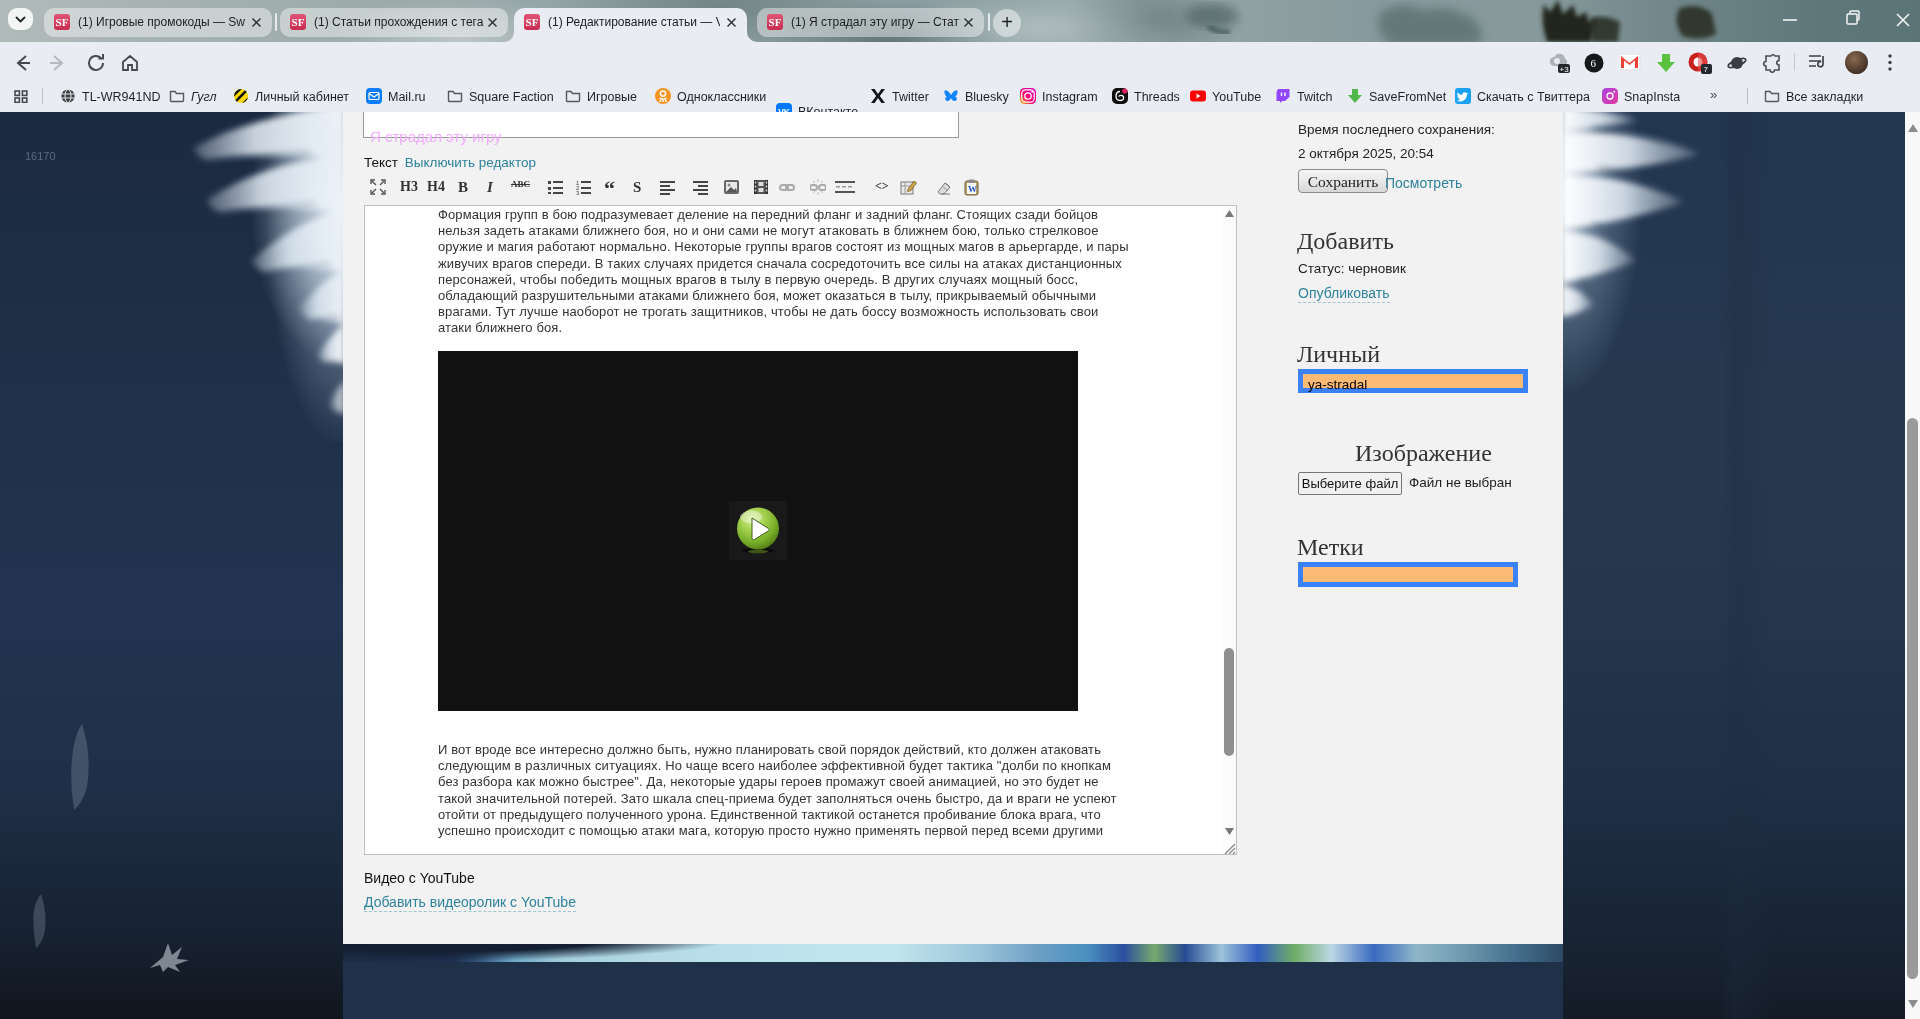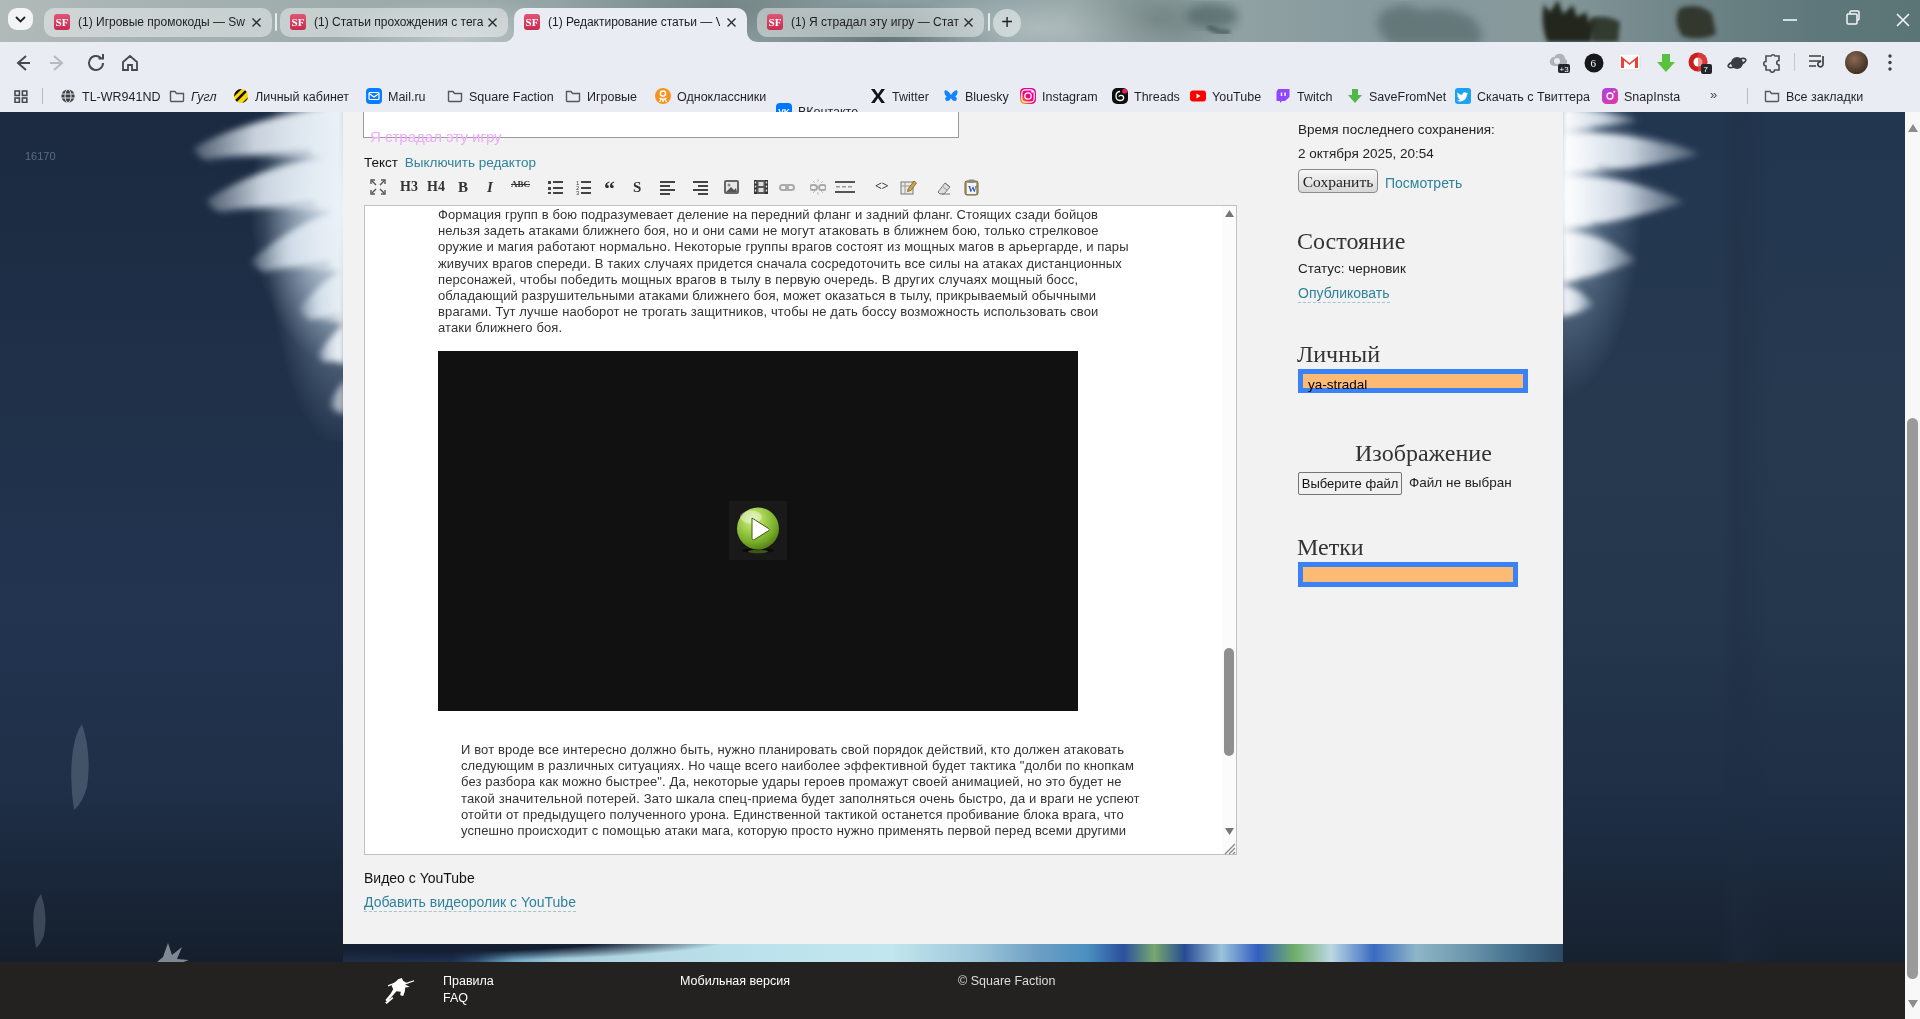--- a/index.html
+++ b/index.html
@@ -536,21 +536,21 @@
       </defs>
       <ellipse cx="23" cy="43.5" rx="16" ry="2.5" fill="#000" opacity=".55"></ellipse>
       <ellipse cx="23" cy="44.5" rx="10" ry="1.8" fill="#4c681c" opacity=".8"></ellipse>
       <circle cx="23" cy="21.5" r="21" fill="url(#pg)"></circle>
       <ellipse cx="16" cy="10" rx="11" ry="6.5" fill="#fff" opacity=".38"></ellipse>
       <path d="M17 11 L33.5 21.5 Q35 22.5 33.5 23.8 L19.5 32.5 Q17 33.6 17 30.5 Z" fill="#fff" stroke="#3c5c12" stroke-width="1"></path>
     </svg>
   </div>
 
   <div class="abs" style="left:438px; top:630px; width:716px; height:112px; overflow:hidden;">
-  <div style="font-size:13px; line-height:16.2px; color:#333; white-space:nowrap; letter-spacing:.12px;margin-left:23px;">
+  <div style="font-size:13px; line-height:16.2px; color:#333; white-space:nowrap; letter-spacing:.12px;">
 И вот вроде все интересно должно быть, нужно планировать свой порядок действий, кто должен атаковать<br>
 следующим в различных ситуациях. Но чаще всего наиболее эффективной будет тактика "долби по кнопкам<br>
 без разбора как можно быстрее". Да, некоторые удары героев промажут своей анимацией, но это будет не<br>
 такой значительной потерей. Зато шкала спец-приема будет заполняться очень быстро, да и враги не успеют<br>
 отойти от предыдущего полученного урона. Единственной тактикой останется пробивание блока врага, что<br>
 успешно происходит с помощью атаки мага, которую просто нужно применять первой перед всеми другими</div>
   </div>
 
   <div class="abs" style="left:1222px; top:94px; width:14px; height:648px; background:#fbfbfb;">
     <svg style="position:absolute; left:3px; top:4px;" width="9" height="7">
@@ -564,46 +564,32 @@
 
   <svg class="abs" style="left:1224px; top:731px;" width="12" height="12">
       <path d="M11 1 L1 11 M11 5 L5 11 M11 9 L9 11" stroke="#888" stroke-width="1.3"></path>
     </svg>
 
   <div class="abs" style="left:364px; top:758px; font-size:14px; color:#111;">Видео с YouTube</div>
   <div class="abs teal" style="left:364px; top:782px; font-size:14px; border-bottom:1px dashed #9fc3cf; padding-bottom:1px;">Добавить видеоролик с YouTube</div>
 
   <div class="sidetxt" style="left:1298px; top:10px;">Время последнего сохранения:</div>
   <div class="sidetxt" style="left:1298px; top:34px;">2 октября 2025, 20:54</div>
-  <div class="abs serif" style="left:1298px; top:57px; width:80px; height:24px; background:linear-gradient(180deg,#f7f7f7,#d8d8d8); border:1px solid #8a8a8a; border-radius:4px; font-size:15.5px; color:#222; text-align:center; line-height:23px;">Сохранить</div>
+  <div class="abs serif" style="left:1298px; top:57px; width:90px; height:24px; background:linear-gradient(180deg,#f7f7f7,#d8d8d8); border:1px solid #8a8a8a; border-radius:4px; font-size:15.5px; color:#222; text-align:center; line-height:23px;">Сохранить</div>
   <div class="abs teal" style="left:1385px; top:63px; font-size:14px;">Посмотреть</div>
-  <h2 class="side" style="left:1297px; top:116px;">Состояние</h2>
+  <h2 class="side" style="left:1297px; top:116px;">Добавить</h2>
   <div class="sidetxt" style="left:1298px; top:149px;">Статус: черновик</div>
   <div class="abs teal" style="left:1298px; top:173px; font-size:14px; border-bottom:1px dashed #9fc3cf; padding-bottom:1px;">Опубликовать</div>
   <h2 class="side" style="left:1297px; top:229px;">Личный</h2>
   <div class="inp" style="left:1298px; top:257px; width:230px; height:24px; font-size:13.5px; color:#000; line-height:22px; padding-left:5px;">ya-stradal</div>
   <h2 class="side" style="left:1355px; top:328px;">Изображение</h2>
   <div class="abs" style="left:1298px; top:360px; width:104px; height:23px; background:#f1f1f1; border:1px solid #757575; border-radius:2px; font-size:13px; color:#111; text-align:center; line-height:21px;">Выберите файл</div>
   <div class="abs" style="left:1409px; top:363px; font-size:13.5px; color:#222;">Файл не выбран</div>
   <h2 class="side" style="left:1297px; top:422px;">Метки</h2>
   <div class="inp" style="left:1298px; top:450px; width:220px; height:25px;"></div>
-  <div id="footer">
-    <svg style="position:absolute; left:383px; top:12px;" width="34" height="33" viewBox="0 0 34 33">
-      <g fill="#fff">
-        <path d="M15.2 5.2 l3.6 -1.2 l1.4 3 l2.6 1.2 l-.6 2.2 l4.6 2.6 l-4.6 .6 l-.4 4 l-1.6 4.4 l-3 -.8 l.6 -3.4 l-4.4 -.6 l-3.6 4.4 l-5.8 5.8 l-1.6 -1.4 l5.2 -6.2 l2.6 -4.6 l-1.6 -3.6 l3.4 -3.4 Z"></path>
-        <path d="M4.8 11.2 l9.6 -3.6 l.4 .9 l-9.4 4 Z"></path>
-        <path d="M21.5 9.2 l9.3 -3 l.5 1 l-9 3.4 Z"></path>
-        <path d="M2.2 28.5 l7 -5.6 l1.2 1.3 l-6.8 5.7 Z"></path>
-      </g>
-    </svg>
-    <div style="position:absolute; left:443px; top:12px;">Правила</div>
-    <div style="position:absolute; left:443px; top:29px;">FAQ</div>
-    <div style="position:absolute; left:680px; top:12px;">Мобильная версия</div>
-    <div style="position:absolute; left:958px; top:12px; color:#ddd;">© Square Faction</div>
-  </div>
   <div id="bscroll">
     <svg style="position:absolute; left:3px; top:12px;" width="10" height="8">
         <path d="M5 0 L10 8 L0 8 Z" fill="#8a8d90"></path>
       </svg>
     <svg style="position:absolute; left:3px; top:888px;" width="10" height="8">
         <path d="M0 0 L10 0 L5 8 Z" fill="#8a8d90"></path>
       </svg>
     <div id="bthumb"></div>
   </div>
 </div>

